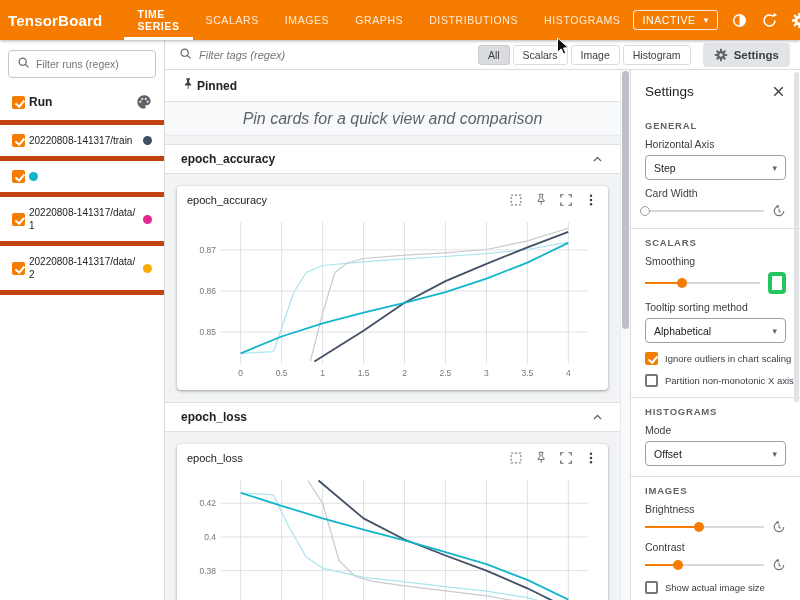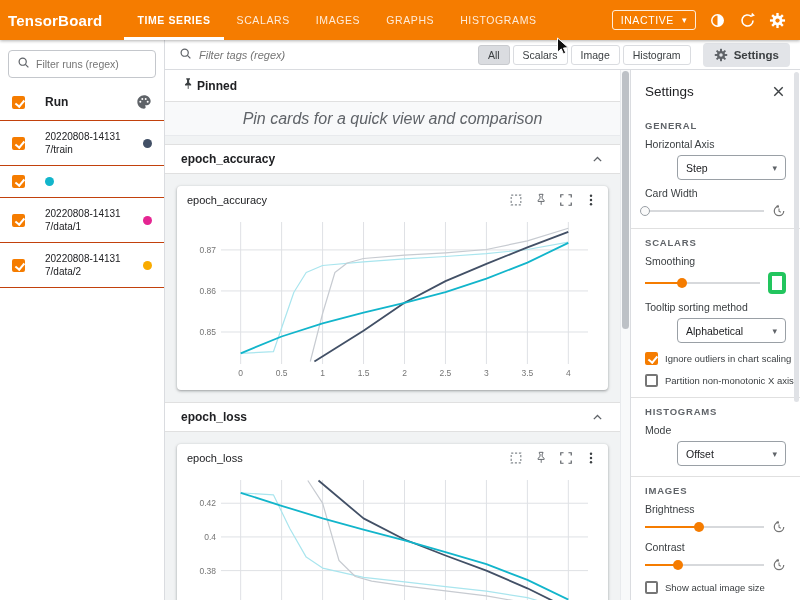--- a/index.html
+++ b/index.html
@@ -33,22 +33,22 @@
   .settings-panel { width: 170px; flex: none; border-left: 1px solid #dadce0; background: #fff;
     padding: 0 14px; position: relative; overflow: hidden; }
   .panel-scrollbar { position: absolute; right: 0; top: 0; width: 7px; height: 100%; }
   .panel-scrollbar .thumb { position: absolute; left: 1px; top: 2px; width: 5px; height: 330px; background: #e0e2e6; border-radius: 3px; }
 
   
   .search-box { margin: 10px 8px 6px; height: 28px; border: 1px solid #c4c7cc; border-radius: 4px;
     display: flex; align-items: center; gap: 6px; padding: 0 8px; }
   .search-box input { border: none; outline: none; flex: 1; width: 0; font-size: 10.5px;
     font-family: "Liberation Sans", sans-serif; color: #202124; background: transparent; }
-  .run-header, .run-row { display: flex; align-items: center; gap: 20px; padding: 9px 12px;
-    border-bottom: 1px solid #c2410c; }
+  .run-header, .run-row { display: flex; align-items: center; gap: 4px; padding: 9px 12px;
+    border-bottom: 5px solid #c2410c; }
   .run-header { padding: 10px 12px; }
   .run-title { font-size: 12px; font-weight: 700; color: #202124; }
   .run-name { font-size: 10px; color: #202124; line-height: 1.3; word-break: break-all; flex: 1; }
   .dot { width: 9px; height: 9px; border-radius: 50%; flex: none; cursor: pointer; }
   .cb { width: 13px; height: 13px; border: 2px solid #767676; border-radius: 2px; position: relative;
     flex: none; cursor: pointer; background: #fff; }
   .cb.checked { background: #f57c00; border-color: #f57c00; }
   .cb.checked::after { content: ""; position: absolute; left: 3px; top: 0px; width: 3.5px; height: 7px;
     border: solid #fff; border-width: 0 2px 2px 0; transform: rotate(40deg); }
 
@@ -84,21 +84,21 @@
   .card-tools span { display: inline-flex; cursor: pointer; }
   .chart { padding: 0 8px 4px; }
   svg text { font-family: "Liberation Sans", sans-serif; }
 
   
   .panel-head { height: 42px; display: flex; align-items: center; justify-content: space-between; }
   .panel-title { font-size: 13.5px; color: #202124; }
   .group-label { font-size: 9.5px; font-weight: 700; letter-spacing: .8px; color: #5f6368; margin: 8px 0 7px; }
   .field-label { font-size: 10.5px; color: #3c4043; margin: 7px 0 5px; }
   .select { height: 25px; border: 1px solid #9aa0a6; border-radius: 4px; display: flex; align-items: center;
-    justify-content: space-between; padding: 0 8px; font-size: 10.5px; color: #202124; cursor: pointer; margin-bottom: 4px; margin-left: 32px; }
+    justify-content: space-between; padding: 0 8px; font-size: 10.5px; color: #202124; cursor: pointer; margin-bottom: 4px; }
   .select .caret { color: #5f6368; font-size: 9px; }
   .slider-row { display: flex; align-items: center; gap: 8px; margin: 4px 0 6px; }
   .slider { position: relative; flex: 1; height: 14px; --pct: 0%; cursor: pointer; }
   .slider::before { content: ""; position: absolute; top: 6px; left: 0; right: 0; height: 2px; background: #d7d9dc; }
   .slider .fill { position: absolute; top: 6px; left: 0; width: var(--pct); height: 2px; background: #f57c00; }
   .slider .knob { position: absolute; top: 2px; left: var(--pct); margin-left: -5px; width: 10px; height: 10px;
     border-radius: 50%; background: #f57c00; }
   .slider.at-min .knob { background: #fafafa; border: 1.5px solid #9aa0a6; }
   .num-input { width: 16px; height: 22px; border: 4px solid #22c55e; border-radius: 4px; font-size: 15px;
     color: #202124; padding: 0 5px; font-family: "Liberation Sans", sans-serif; outline: none; }
@@ -116,20 +116,21 @@
 
 <div class="app">
 
   <header class="topbar">
     <div class="logo">TensorBoard</div>
     <nav class="tabs">
       <a class="nav-tab active">TIME SERIES</a>
       <a class="nav-tab">SCALARS</a>
       <a class="nav-tab">IMAGES</a>
       <a class="nav-tab">GRAPHS</a>
+      <a class="nav-tab">DISTRIBUTIONS</a>
       <a class="nav-tab">HISTOGRAMS</a>
     </nav>
     <div class="topbar-right">
       <div class="status-select">
         <span>INACTIVE</span>
         <span style="font-size:9px;">▾</span>
       </div>
       <span class="tb-icon">
         <svg viewBox="0 0 16 16" width="17" height="17">
             <circle cx="8" cy="8" r="5.4" fill="none" stroke="#fff" stroke-width="1.4"></circle>

